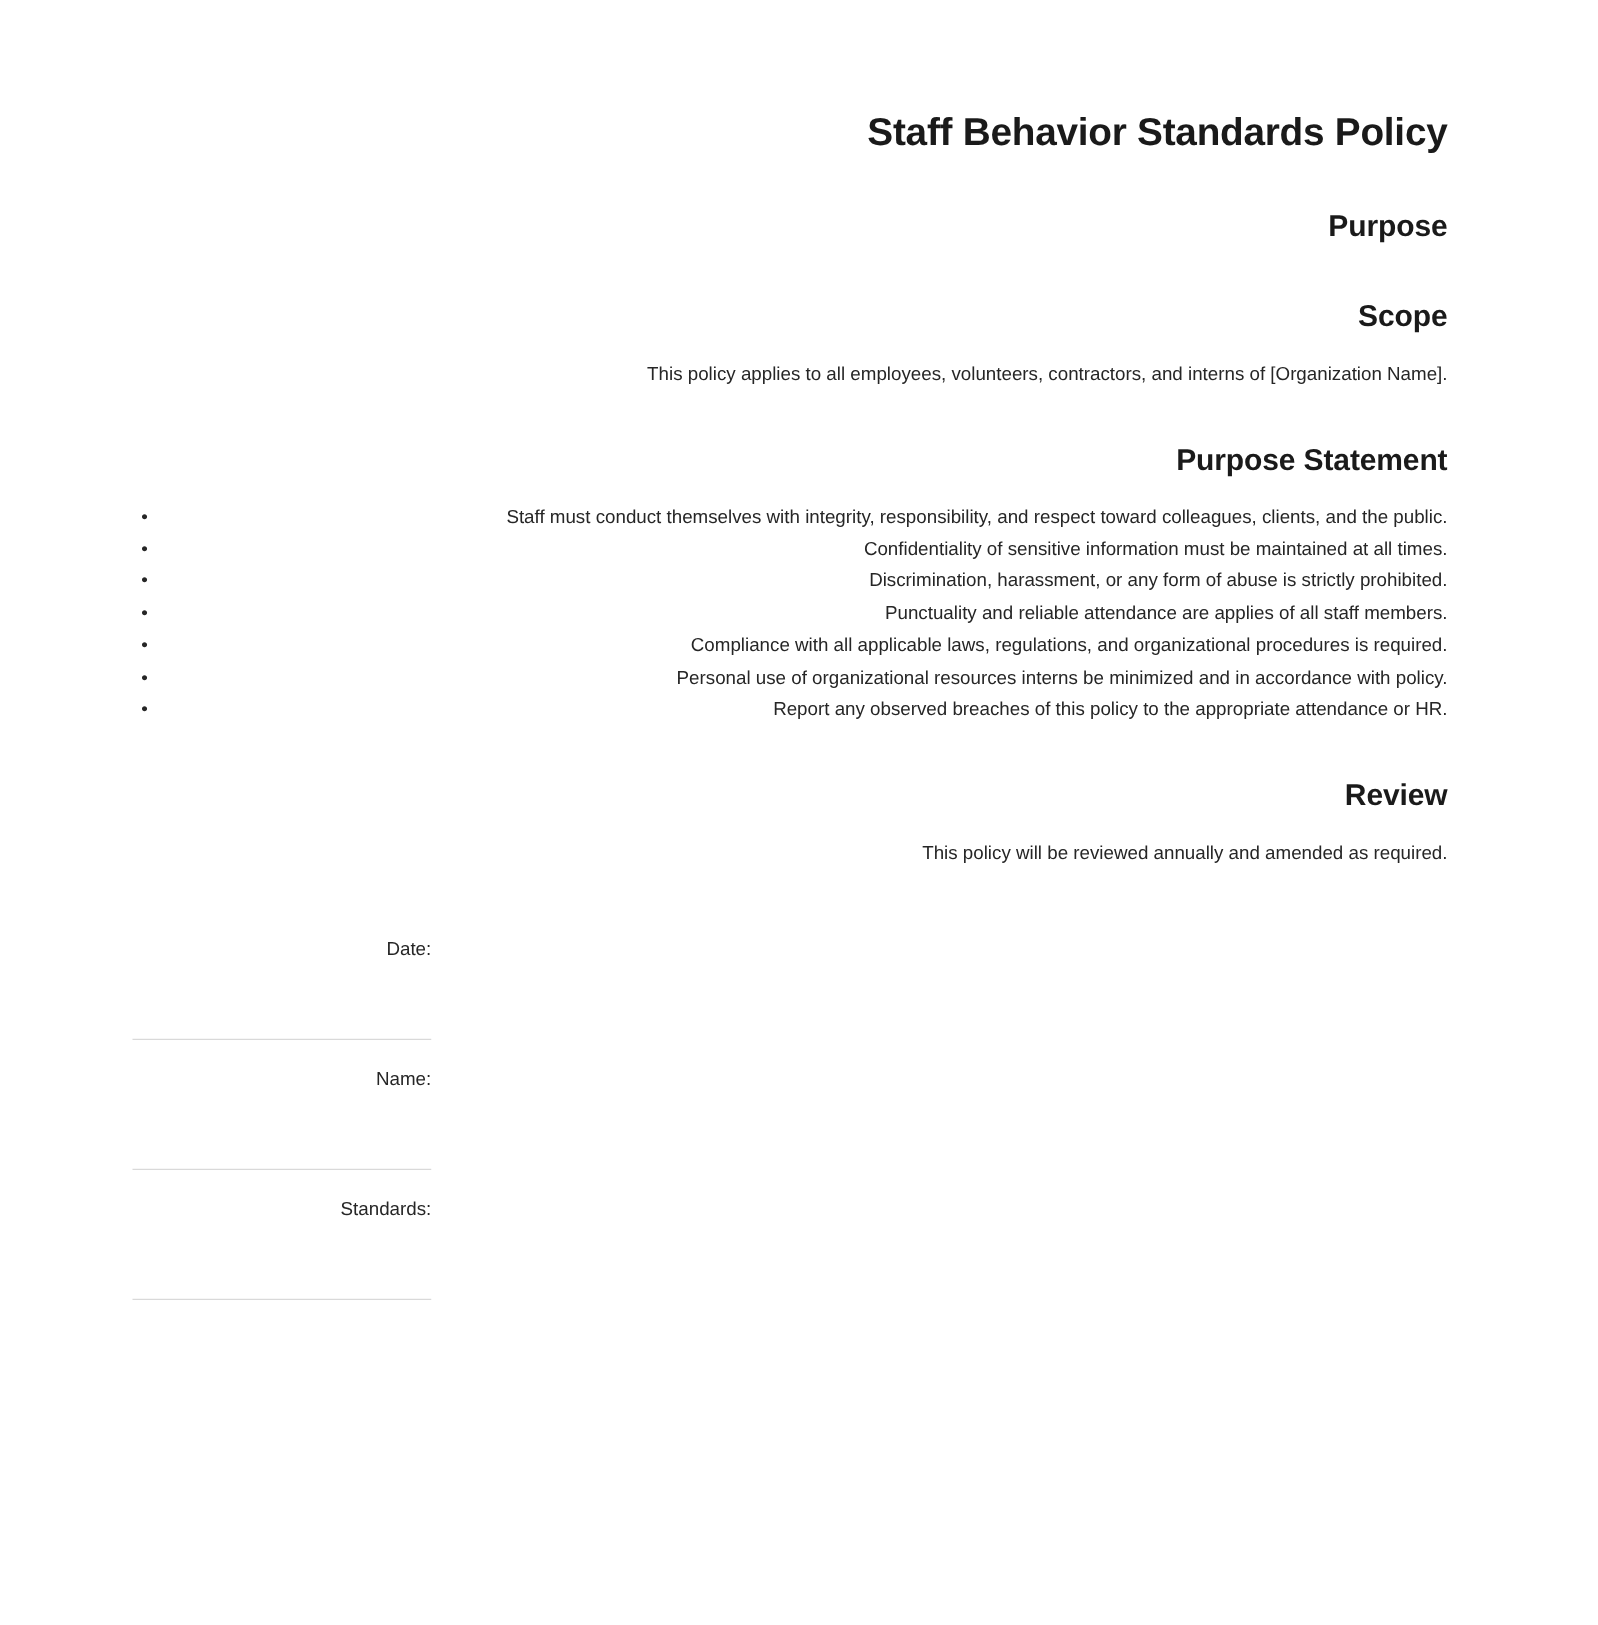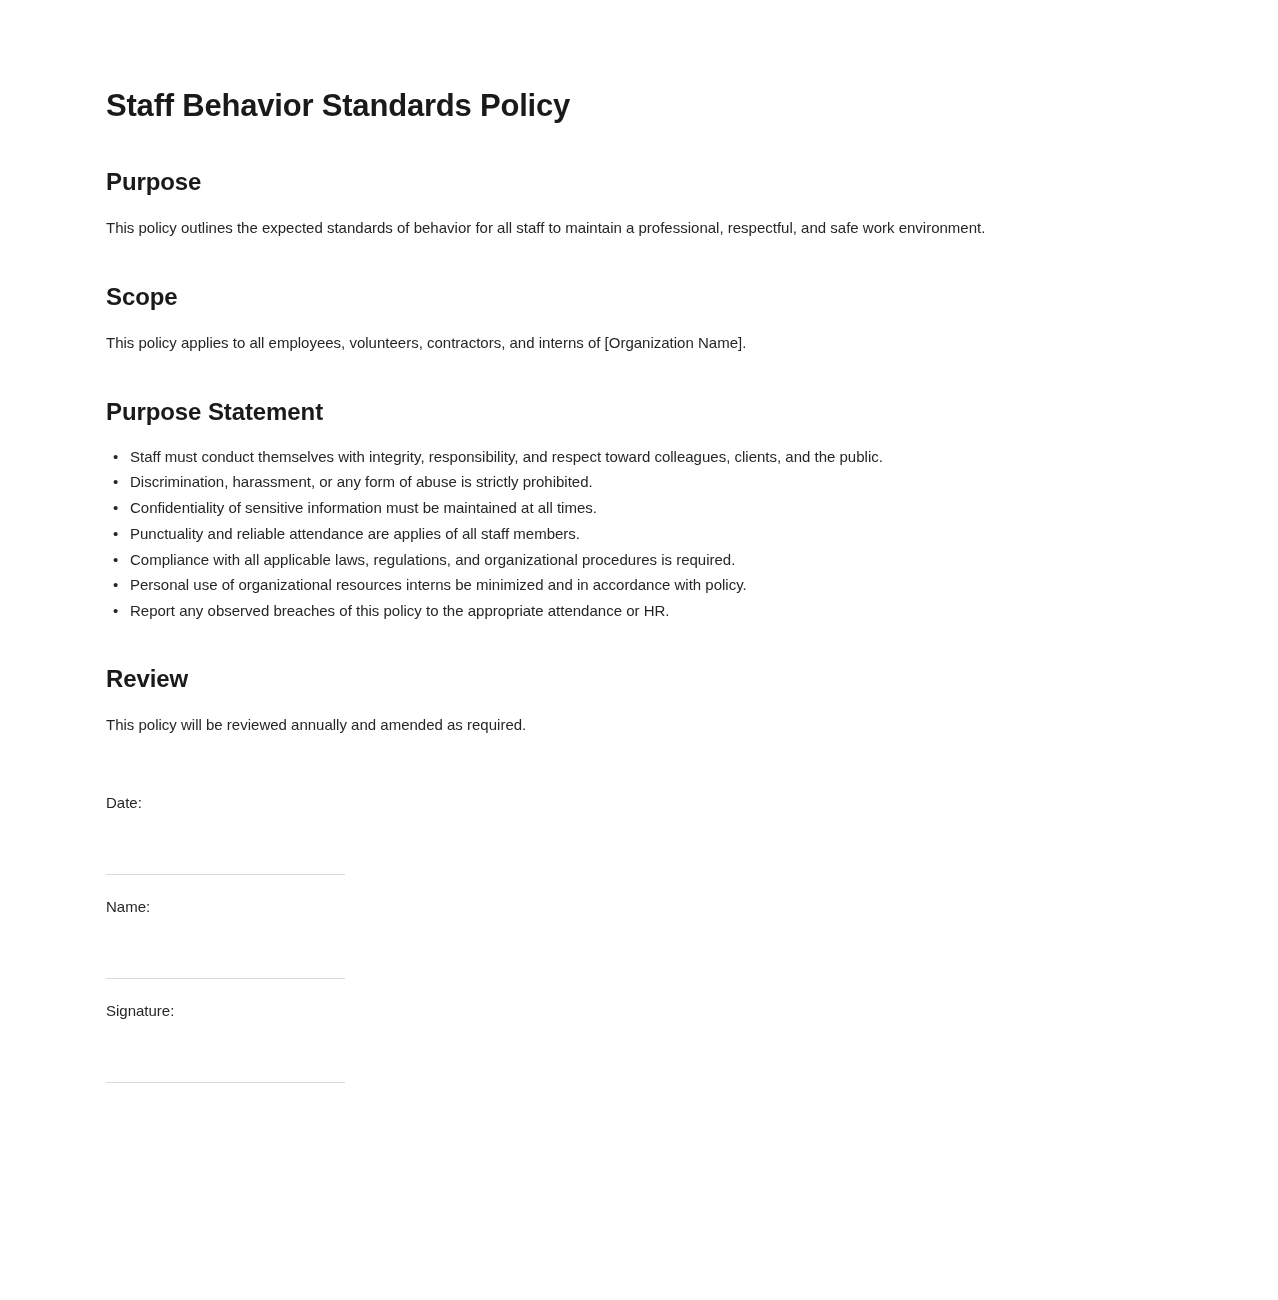--- a/index.html
+++ b/index.html
@@ -6,20 +6,21 @@
   html, body { background: #ffffff; }
   body {
     width: 1278px;
     height: 1300px;
     font-family: "Liberation Sans", "DejaVu Sans", sans-serif;
     color: #242424;
     overflow: hidden;
   }
   .page {
     padding: 88px 120px 0 106px;
+    text-align: right;
   }
   .doc-title {
     font-size: 31px;
     font-weight: 700;
     color: #1a1a1a;
     letter-spacing: -0.2px;
     margin-bottom: 2px;
   }
   .section { }
   .section-heading {
@@ -75,34 +76,33 @@
 </style>
 </head>
 <body>
 
 <div class="page">
 
   <h1 class="doc-title">Staff Behavior Standards Policy</h1>
 
   <div class="section">
     <h2 class="section-heading">Purpose</h2>
-    <p class="section-body">This policy outlines the expected standards of behavior for all staff to maintain a professional, respectful, and safe work environment.</p>
   </div>
 
   <div class="section">
     <h2 class="section-heading">Scope</h2>
     <p class="section-body">This policy applies to all employees, volunteers, contractors, and interns of [Organization Name].</p>
   </div>
 
   <div class="section">
     <h2 class="section-heading">Purpose Statement</h2>
     <ul class="policy-list">
       <li>Staff must conduct themselves with integrity, responsibility, and respect toward colleagues, clients, and the public.</li>
+      <li>Confidentiality of sensitive information must be maintained at all times.</li>
       <li>Discrimination, harassment, or any form of abuse is strictly prohibited.</li>
-      <li>Confidentiality of sensitive information must be maintained at all times.</li>
       <li>Punctuality and reliable attendance are applies of all staff members.</li>
       <li>Compliance with all applicable laws, regulations, and organizational procedures is required.</li>
       <li>Personal use of organizational resources interns be minimized and in accordance with policy.</li>
       <li>Report any observed breaches of this policy to the appropriate attendance or HR.</li>
     </ul>
   </div>
 
 
   <div class="section">
     <h2 class="section-heading">Review</h2>
@@ -115,19 +115,19 @@
       <div class="sig-label">Date:</div>
       <div class="sig-line"></div>
     </div>
 
     <div class="sig-field">
       <div class="sig-label">Name:</div>
       <div class="sig-line"></div>
     </div>
 
     <div class="sig-field">
-      <div class="sig-label">Signature:</div>
+      <div class="sig-label">Standards:</div>
       <div class="sig-line"></div>
     </div>
 
   </div>
 
 </div>
 
 </body></html>

